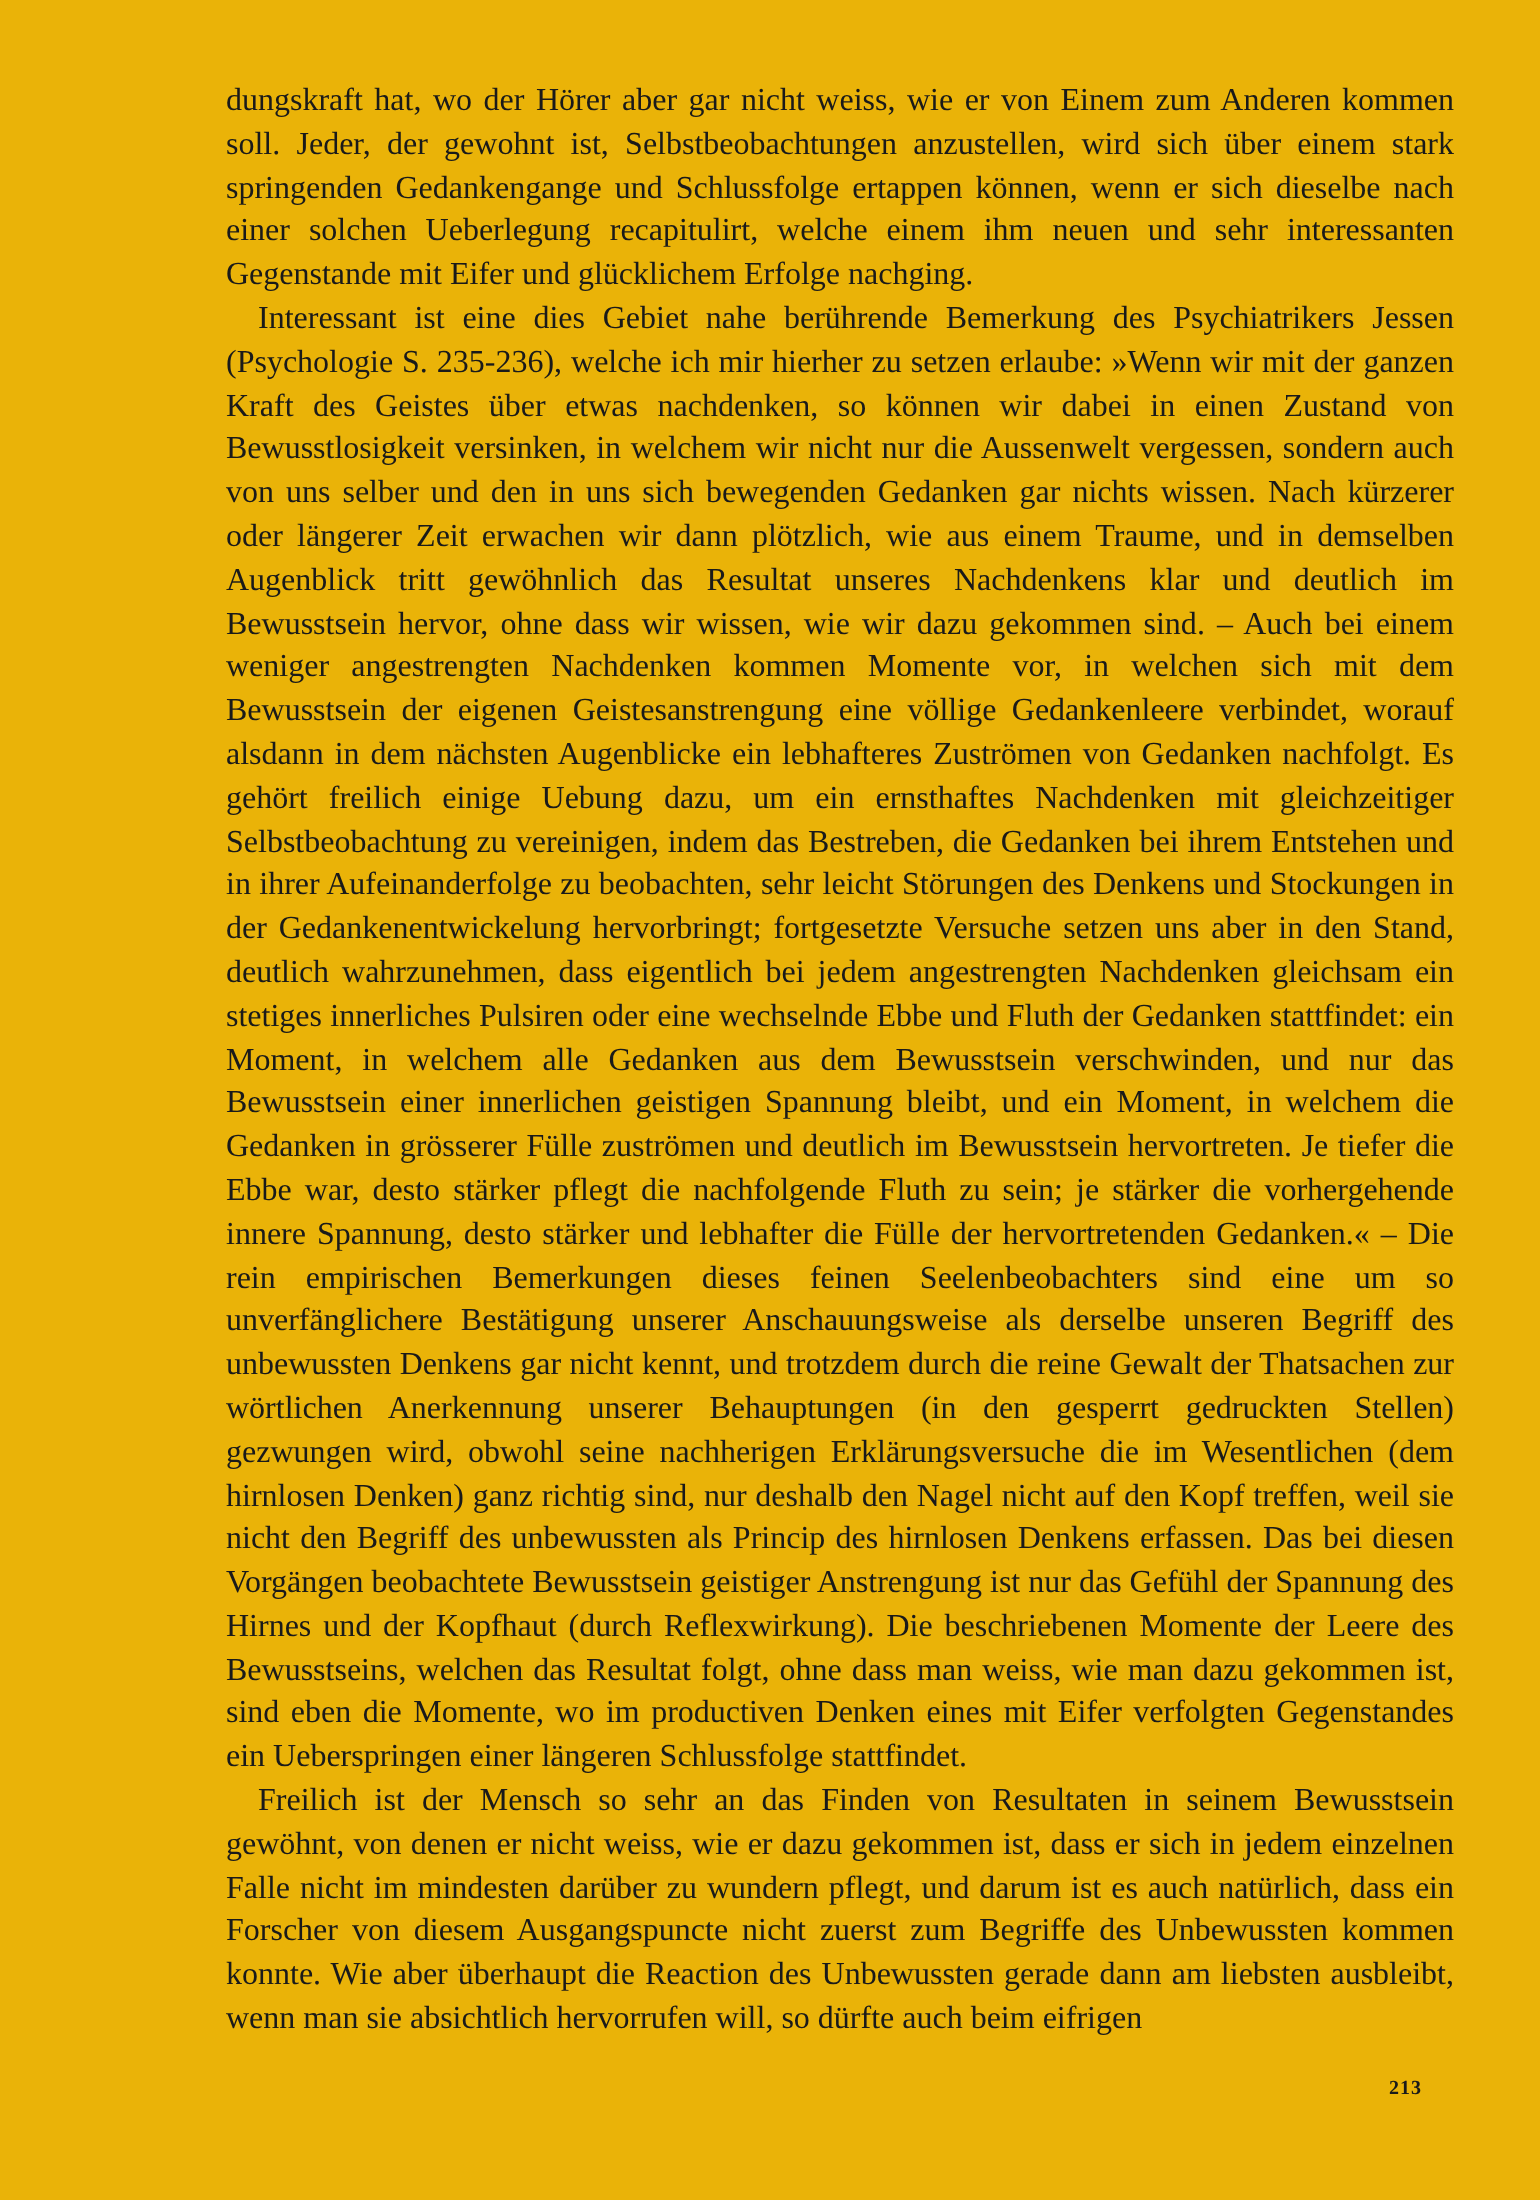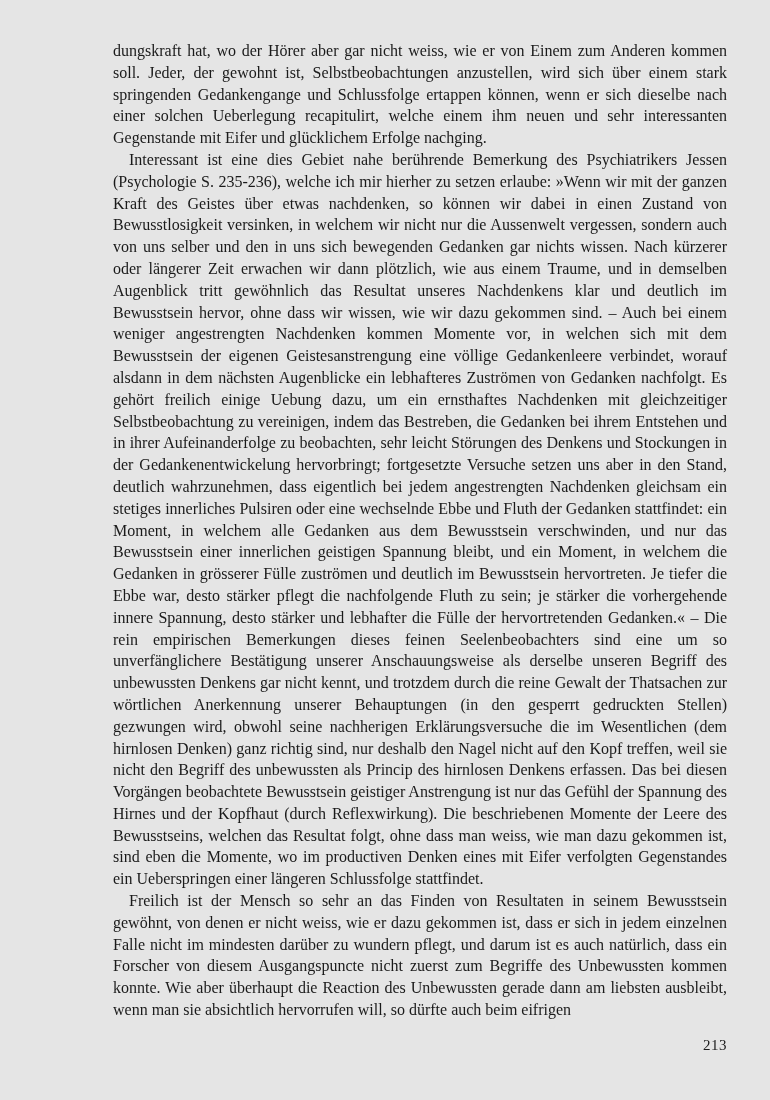--- a/index.html
+++ b/index.html
@@ -4,21 +4,21 @@
 <style>
   html, body {
     margin: 0;
     padding: 0;
     background: #ffffff;
   }
   .page {
     position: relative;
     width: 770px;
     height: 1100px;
-    background: #e5e5e5;
+    background: #eab308;
     font-family: "Liberation Serif", serif;
     color: #1a1a1a;
     overflow: hidden;
   }
   .text-column {
     position: absolute;
     left: 113px;
     top: 40px;
     width: 614px;
     font-size: 16px;
@@ -32,25 +32,26 @@
     padding: 0;
   }
   .text-column p.indent {
     text-indent: 16px;
   }
   .italic {
   }
   .page-number {
     position: absolute;
     top: 1038px;
-    right: 43px;
-    font-size: 15px;
+    right: 59px;
+    font-size: 10px;
     line-height: 14px;
     color: #1a1a1a;
     letter-spacing: 0.5px;
+    font-weight: bold;
   }
 </style>
 </head>
 <body>
 
 <div class="page">
   <div class="text-column" id="text-column">
       <p><span>dungskraft hat, wo der Hörer aber gar nicht weiss, wie er von Einem zum Anderen kommen soll. Jeder, der gewohnt ist, Selbstbeobachtungen anzustellen, wird sich über einem stark springenden Gedankengange und Schlussfolge ertappen können, wenn er sich dieselbe nach einer solchen Ueberlegung recapitulirt, welche einem ihm neuen und sehr interessanten Gegenstande mit Eifer und glücklichem Erfolge nachging.</span></p>
       <p class="indent"><span>Interessant ist eine dies Gebiet nahe berührende Bemerkung des Psychiatrikers Jessen (Psychologie S. 235-236), welche ich mir hierher zu setzen erlaube: »Wenn wir mit der ganzen Kraft des Geistes über etwas nachdenken, so können wir dabei in einen Zustand von Bewusstlosigkeit versinken, in welchem wir nicht nur die Aussenwelt vergessen, sondern auch </span><span class="italic">von uns selber und den in uns sich bewegenden Gedanken gar nichts wissen.</span><span> Nach kürzerer oder längerer Zeit erwachen wir dann </span><span class="italic">plötzlich</span><span>, wie aus einem Traume, und </span><span class="italic">in demselben Augenblick tritt gewöhnlich das Resultat unseres Nachdenkens klar und deutlich im Bewusstsein hervor, ohne dass wir wissen, wie wir dazu gekommen sind</span><span>. – Auch bei einem weniger angestrengten Nachdenken kommen Momente vor, in welchen sich mit dem Bewusstsein der eigenen Geistesanstrengung eine völlige Gedankenleere verbindet, worauf alsdann in dem nächsten Augenblicke ein lebhafteres Zuströmen von Gedanken nachfolgt. Es gehört freilich einige Uebung dazu, um ein ernsthaftes Nachdenken mit gleichzeitiger Selbstbeobachtung zu vereinigen, indem das Bestreben, die Gedanken bei ihrem Entstehen und in ihrer Aufeinanderfolge zu beobachten, sehr leicht Störungen des Denkens und Stockungen in der Gedankenentwickelung hervorbringt; fortgesetzte Versuche setzen uns aber in den Stand, deutlich wahrzunehmen, dass eigentlich bei jedem angestrengten Nachdenken gleichsam ein stetiges innerliches Pulsiren oder eine wechselnde Ebbe und Fluth der Gedanken stattfindet: ein Moment, in welchem alle Gedanken aus dem Bewusstsein verschwinden, und nur das Bewusstsein einer innerlichen geistigen Spannung bleibt, und ein Moment, in welchem die Gedanken in grösserer Fülle zuströmen und deutlich im Bewusstsein hervortreten. Je tiefer die Ebbe war, desto stärker pflegt die nachfolgende Fluth zu sein; je stärker die vorhergehende innere Spannung, desto stärker und lebhafter die Fülle der hervortretenden Gedanken.« – Die rein empirischen Bemerkungen dieses feinen Seelenbeobachters sind eine um so unverfänglichere Bestätigung unserer Anschauungsweise als derselbe unseren Begriff des unbewussten Denkens gar nicht kennt, und trotzdem durch die reine Gewalt der Thatsachen zur wörtlichen Anerkennung unserer Behauptungen (in den gesperrt gedruckten Stellen) gezwungen wird, obwohl seine nachherigen Erklärungsversuche die im Wesentlichen (dem hirnlosen Denken) ganz richtig sind, nur deshalb den Nagel nicht auf den Kopf treffen, weil sie nicht den Begriff des unbewussten als Princip des hirnlosen Denkens erfassen. Das bei diesen Vorgängen beobachtete Bewusstsein geistiger Anstrengung ist nur das Gefühl der Spannung des Hirnes und der Kopfhaut (durch Reflexwirkung). Die beschriebenen Momente der Leere des Bewusstseins, welchen das Resultat folgt, </span><span class="italic">ohne dass man weiss, wie man dazu gekommen ist</span><span>, sind eben die Momente, wo im productiven Denken eines mit Eifer verfolgten Gegenstandes ein Ueberspringen einer längeren Schlussfolge stattfindet.</span></p>
       <p class="indent"><span>Freilich ist der Mensch so sehr an das Finden von Resultaten in seinem Bewusstsein gewöhnt, von denen er nicht weiss, wie er dazu gekommen ist, dass er sich in jedem einzelnen Falle nicht im mindesten darüber zu wundern pflegt, und darum ist es auch natürlich, dass ein Forscher von diesem Ausgangspuncte nicht zuerst zum Begriffe des Unbewussten kommen konnte. Wie aber überhaupt die Reaction des Unbewussten gerade dann am liebsten ausbleibt, wenn man sie absichtlich hervorrufen will, so dürfte auch beim eifrigen</span></p>

